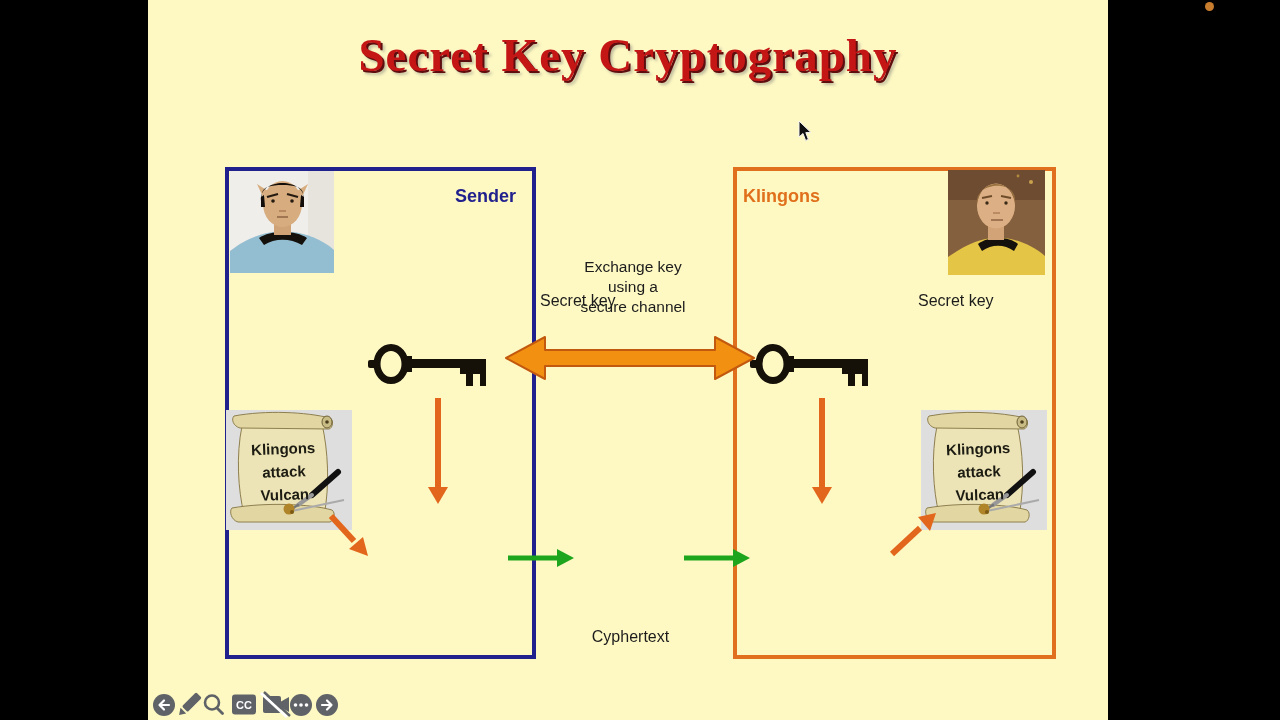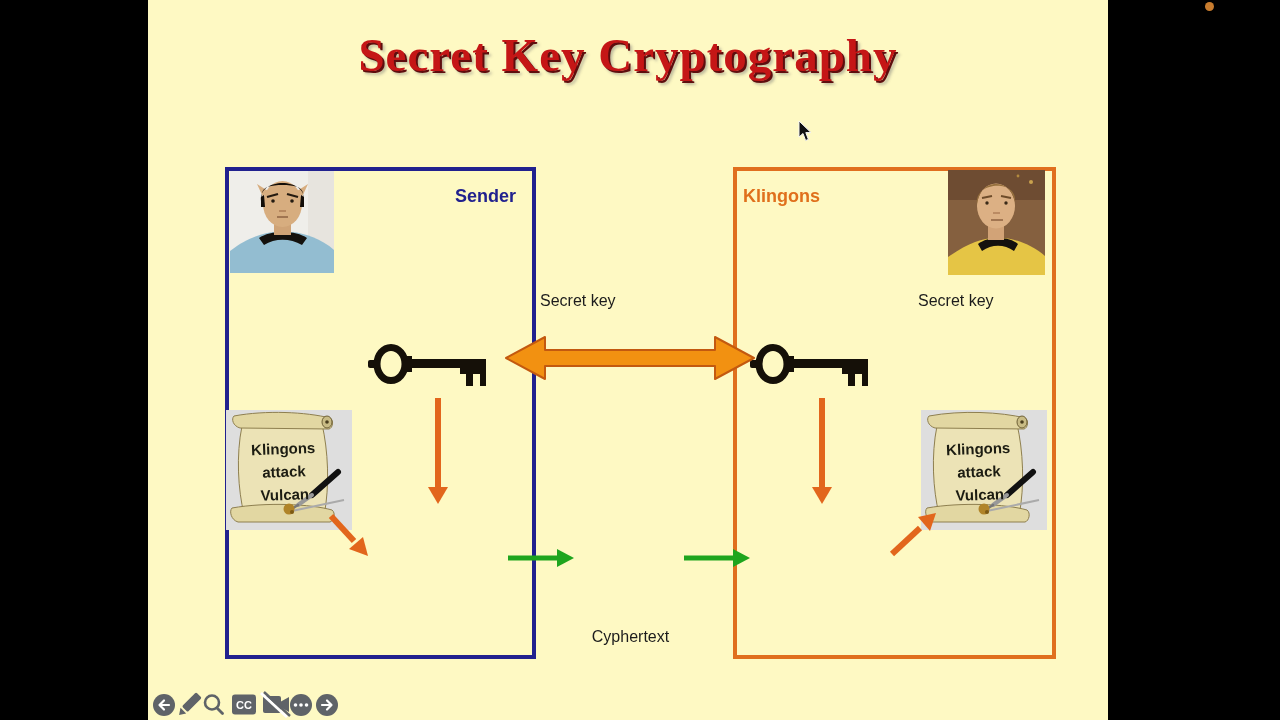--- a/index.html
+++ b/index.html
@@ -114,20 +114,25 @@
     <div class="abs" style="left:600px;top:338px;">
       <svg width="125" height="52" viewBox="0 0 125 52">
         <rect x="2" y="22" width="10" height="8" rx="2" fill="#151008"></rect>
         <ellipse cx="25" cy="26" rx="14" ry="16.5" fill="none" stroke="#151008" stroke-width="7"></ellipse>
         <rect x="37" y="18" width="9" height="16" fill="#151008"></rect>
         <rect x="37" y="21" width="83" height="9" fill="#151008"></rect>
         <path d="M94,30 h26 v18 h-6 v-12 h-7 v12 h-7 v-12 h-6 z" fill="#151008"></path>
       </svg>
     </div>
 
+    <div class="note">
+      <span>Exchange key</span>
+      <span>using a</span>
+      <span>secure channel</span>
+    </div>
 
     <div class="scroll-block" style="left:78px;top:410px;width:126px;height:120px;">
       <svg width="126" height="120" viewBox="0 0 126 120">
         <path d="M16,16 C10,45 12,80 18,104 L98,106 C104,75 102,40 96,14 Z" fill="#ece3b6" stroke="#8e7f4f" stroke-width="1"></path>
         <path d="M8,6 C40,0 80,2 104,8 C108,10 107,18 103,19 L14,18 C7,16 5,9 8,6 Z" fill="#e2d7a2" stroke="#8e7f4f" stroke-width="1"></path>
         <ellipse cx="101" cy="12" rx="5" ry="6" fill="#c9bc85" stroke="#6e6036" stroke-width="1"></ellipse>
         <circle cx="101" cy="12" r="1.8" fill="#4a3e1e"></circle>
         <path d="M6,98 C40,92 85,94 106,100 C110,103 108,111 104,112 L12,112 C5,110 3,101 6,98 Z" fill="#e2d7a2" stroke="#8e7f4f" stroke-width="1"></path>
         <path d="M112,62 L86,85" stroke="#111" stroke-width="6" stroke-linecap="round"></path>
         <path d="M86,85 L72,95" stroke="#999" stroke-width="4" stroke-linecap="round"></path>

